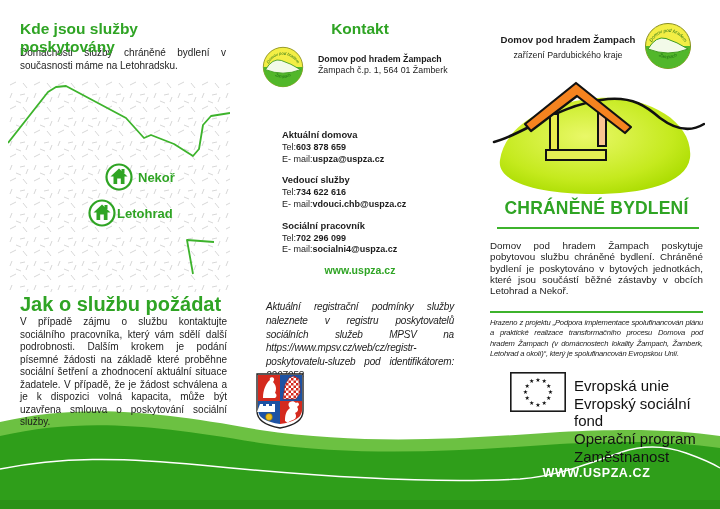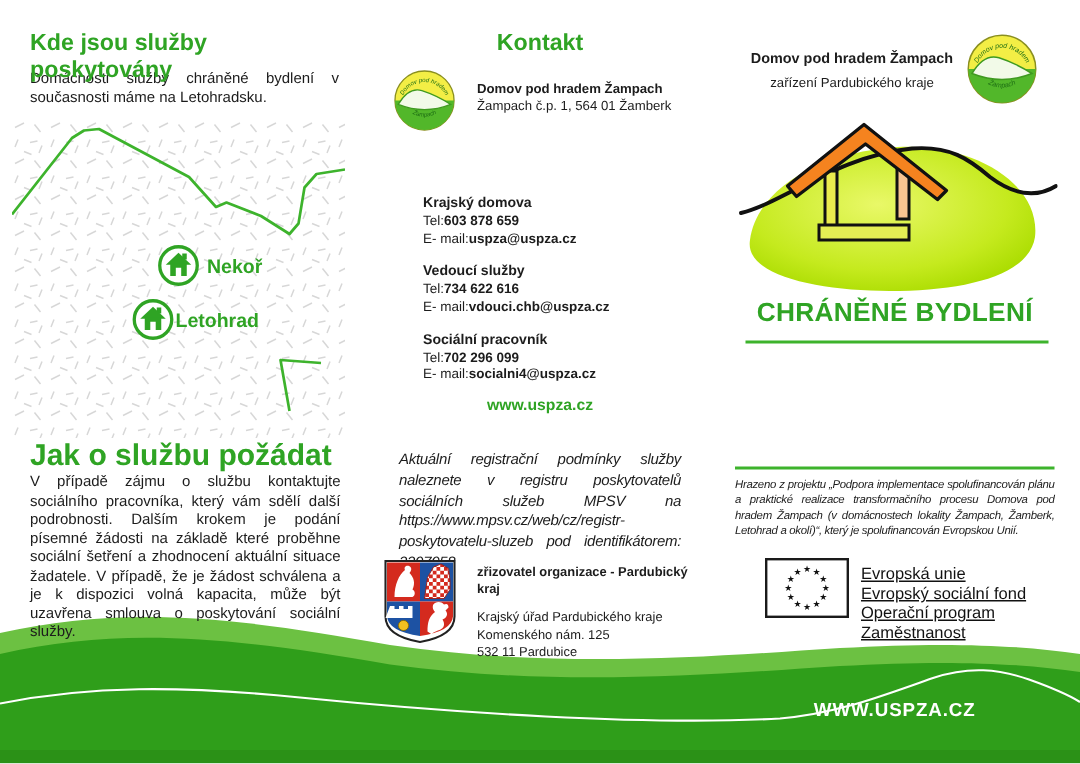--- a/index.html
+++ b/index.html
@@ -21,21 +21,21 @@
   .bold{font-weight:bold;}
   .center{text-align:center;}
   .italic-note{font-size:10px;font-style:italic;line-height:1.38;text-align:justify;letter-spacing:-0.2px;overflow-wrap:anywhere;}
   .contact-role{font-size:9.4px;font-weight:bold;margin-bottom:2px;}
   .contact-row{display:flex;font-size:9px;line-height:1.3;}
   .contact-row .val{font-weight:bold;}
   .contact-group{margin-bottom:9px;}
   .website{color:var(--green);font-weight:bold;font-size:10.5px;}
   .rtitle{font-size:17.5px;font-weight:bold;color:var(--green);letter-spacing:0.2px;}
   .gline{background:var(--map-green);height:1.5px;}
-  .eu-lines{font-size:11px;line-height:1.18;color:#111;text-decoration:underline;}
+  .eu-lines{font-size:15px;line-height:1.18;color:#111;}
   .footer-url{color:#ffffff;font-weight:bold;font-size:12.5px;letter-spacing:0.6px;}
   svg{display:block;}
 </style>
 </head>
 <body>
 
 <div class="page">
 
   <svg width="0" height="0" style="position:absolute" aria-hidden="true">
     <defs>
@@ -116,21 +116,21 @@
     <use href="#logo-g"></use>
   </svg>
 
   <div class="abs" style="left:318px;top:54px;width:145px;">
     <div class="small bold">Domov pod hradem Žampach</div>
     <div class="small">Žampach č.p. 1, 564 01 Žamberk</div>
   </div>
 
   <div class="abs" style="left:282px;top:129px;width:160px;">
     <div class="contact-group">
-      <div class="contact-role">Krajský domova</div>
+      <div class="contact-role">Aktuální domova</div>
       <div class="contact-row">
           <span>Tel:</span>
           <span class="val">603 878 659</span>
         </div>
       <div class="contact-row">
           <span>E- mail:</span>
           <span class="val">uspza@uspza.cz</span>
         </div>
     </div>
     <div class="contact-group">
@@ -178,26 +178,20 @@
     <path d="M7,25 C7,17 10,10 14,7 C13,5 15,3.5 17,4.5 C19,5.5 18,8 17,9 C20,12 21,16 19,20 C21,21 21,24 19,25 Z" fill="#ffffff"></path>
 
     <path d="M27,26 L29,12 L33,5 L38,3 L43,6 L44,14 L44,20 L40,26 Z" fill="url(#checks)" stroke="#9a1c14" stroke-width="0.6"></path>
 
     <path d="M4,31 h3 v2 h3 v-2 h3 v2 h3 v-2 h3 v8 h-18 z" fill="#ffffff"></path>
     <circle cx="13" cy="44" r="3.4" fill="#f0c020" stroke="#8a6a00" stroke-width="0.6"></circle>
 
     <path d="M29,48 C29,42 30,38 34,35 C32,33 32,30 34,29 C36,28 38,28 40,30 C42,29 43,30 43,32 L41,34 C43,36 42,39 39,40 C41,43 40,46 37,47 C34,48 32,49 32,50 Z" fill="#ffffff"></path>
   </svg>
 
-  <div class="abs" style="left:318px;top:376px;width:152px;">
-    <div class="small bold" style="font-size:8.6px;margin-bottom:8px;">zřizovatel organizace - Pardubický kraj</div>
-    <div class="small" style="font-size:8.6px;">Krajský úřad Pardubického kraje</div>
-    <div class="small" style="font-size:8.6px;">Komenského nám. 125</div>
-    <div class="small" style="font-size:8.6px;">532 11 Pardubice</div>
-  </div>
 
   <div class="abs center" style="left:488px;top:34px;width:160px;">
     <div style="font-size:9.6px;font-weight:bold;">Domov pod hradem Žampach</div>
     <div style="font-size:8.8px;margin-top:5px;">zařízení Pardubického kraje</div>
   </div>
 
   <svg class="abs" style="left:644px;top:22px;" width="48" height="48" viewBox="0 0 48 48">
     <use href="#logo-g"></use>
   </svg>
 
@@ -213,20 +207,21 @@
     <path d="M6,62 C35,55 70,24 120,19 C145,17 158,26 172,38 C188,50 203,52 216,44" fill="none" stroke="#111111" stroke-width="2.6" stroke-linecap="round"></path>
     <rect x="62" y="34" width="8" height="38" fill="#eaec4e" stroke="#111111" stroke-width="2"></rect>
     <rect x="110" y="29" width="8" height="37" fill="#f9c491" stroke="#111111" stroke-width="2"></rect>
     <rect x="58" y="70" width="60" height="10" fill="#e4ee54" stroke="#111111" stroke-width="2"></rect>
     <polygon points="37,44 88,3 143,47 137,53 89,16 43,51" fill="#f5831f" stroke="#111111" stroke-width="2.2" stroke-linejoin="round"></polygon>
   </svg>
 
   <div class="abs rtitle center" style="left:488px;top:198px;width:217px;">CHRÁNĚNÉ BYDLENÍ</div>
   <div class="abs gline" style="left:497px;top:227px;width:202px;"></div>
 
+  <div class="abs" style="left:490px;top:240px;width:213px;font-size:9.8px;line-height:1.15;text-align:justify;">Domov pod hradem Žampach poskytuje pobytovou službu chráněné bydlení. Chráněné bydlení je poskytováno v bytových jednotkách, které jsou součástí běžné zástavby v obcích Letohrad a Nekoř.</div>
 
   <div class="abs gline" style="left:490px;top:311px;width:213px;"></div>
 
   <div class="abs italic-note" style="left:490px;top:318px;width:213px;font-size:7.6px;">Hrazeno z projektu „Podpora implementace spolufinancován plánu a praktické realizace transformačního procesu Domova pod hradem Žampach (v domácnostech lokality Žampach, Žamberk, Letohrad a okolí)“, který je spolufinancován Evropskou Unií.</div>
 
   <svg class="abs" style="left:510px;top:372px;" width="56" height="40" viewBox="0 0 56 40">
     <rect x="0.8" y="0.8" width="54.4" height="38.4" fill="#ffffff" stroke="#1a1a1a" stroke-width="1.6"></rect>
     <g fill="#111111" font-size="6" text-anchor="middle">
       <text x="28" y="9.6">★</text>
       <text x="34.3" y="11.3">★</text>

